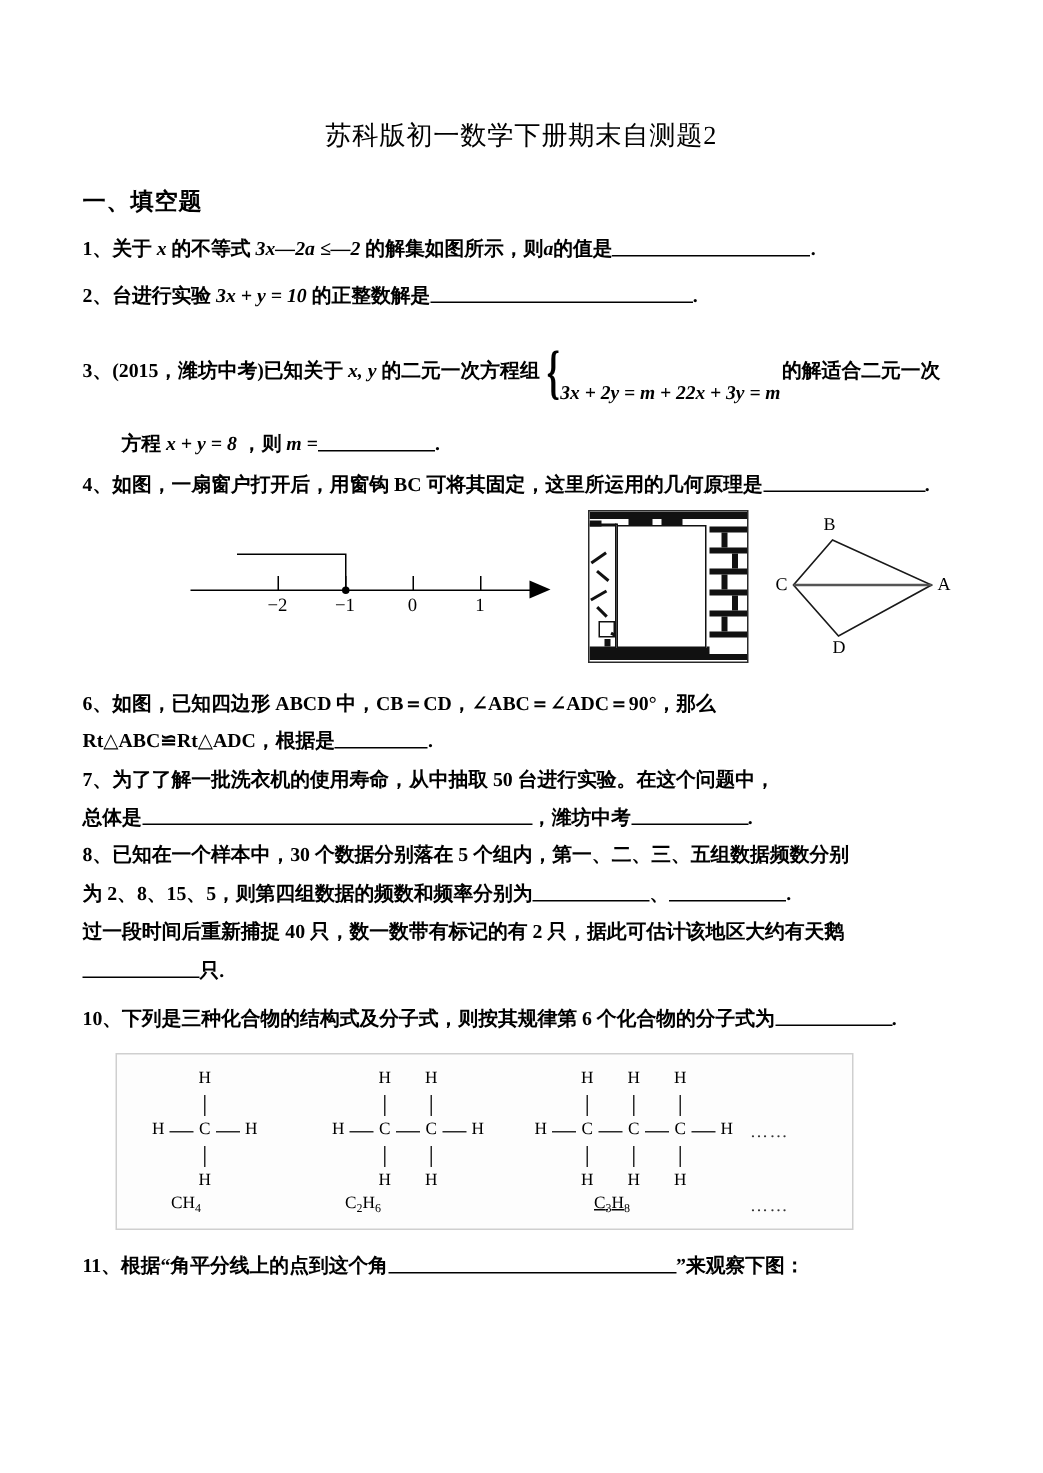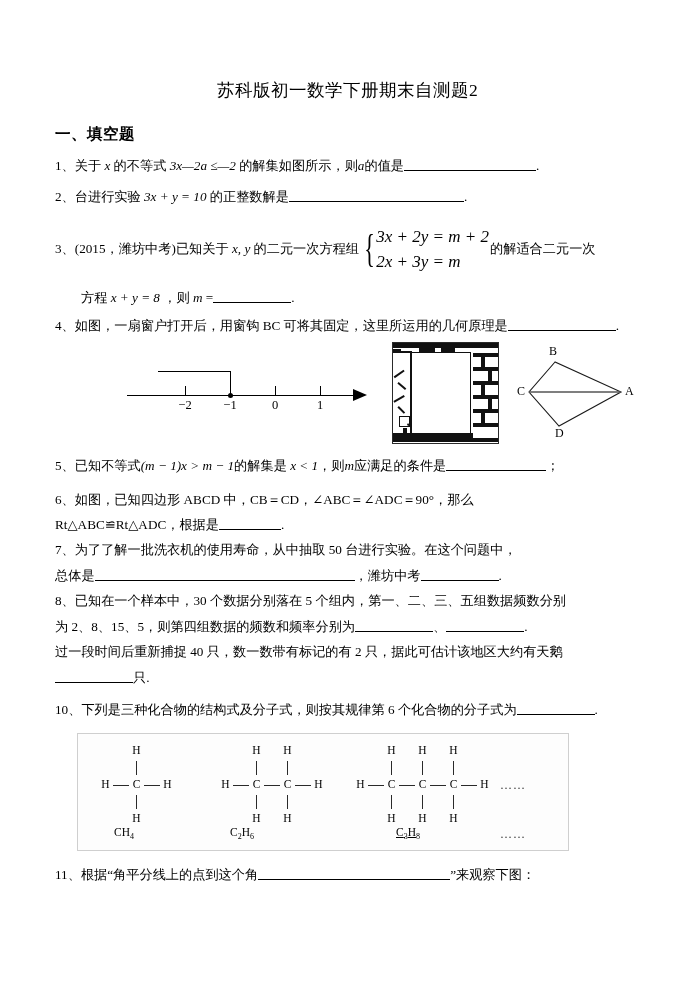--- a/index.html
+++ b/index.html
@@ -34,20 +34,21 @@
     font-size: 15.5px;
     font-weight: bold;
     margin: 22px 0 0 0;
     letter-spacing: 0.5px;
   }
   .q {
     font-size: 13.2px;
     line-height: 1.55;
     margin: 11px 0 0 0;
     text-align: justify;
+    font-weight: bold;
   }
   .q.tight { margin-top: 5px; }
   .indent { padding-left: 26px; }
   i.v { font-style: italic; font-family: "Liberation Serif", serif; }
   .blank {
     display: inline-block;
     border-bottom: 1px solid #000;
     height: 0.95em;
     vertical-align: -1px;
   }
@@ -69,23 +70,23 @@
   }
   .sys .brace {
     font-size: 40px;
     line-height: 0.82;
     font-family: "Liberation Serif", serif;
     transform: scaleX(0.55);
     margin-right: -3px;
   }
   .sys .eqs {
     display: inline-flex;
-    flex-direction: column;
-    font-size: 17px;
+    font-size: 13px;
     line-height: 1.45;
+    margin-top: 28px;
   }
 
   
   .figrow {
     position: relative;
     height: 104px;
     margin-top: 8px;
   }
   
   .numline { position: absolute; left: 72px; top: 0; width: 250px; height: 100px; }
@@ -272,24 +273,20 @@
         <polygon points="38,22 12,52 42,86 104,52" fill="none" stroke="#1a1a1a" stroke-width="1.1"></polygon>
         <line x1="12" y1="52" x2="104" y2="52" stroke="#555" stroke-width="1.6"></line>
       </svg>
       <span class="quad-lab" style="left:32px; top:4px;">B</span>
       <span class="quad-lab" style="left:0px; top:44px;">C</span>
       <span class="quad-lab" style="left:108px; top:44px;">A</span>
       <span class="quad-lab" style="left:38px; top:86px;">D</span>
     </div>
   </div>
 
-  <div class="q" style="margin-top:8px">
-    <span>5、</span><span>已知不等式</span><i class="v">(m − 1)x &gt; m − 1</i><span>的解集是</span>
-    <i class="v">x &lt; 1</i><span>，则</span><i class="v">m</i><span>应满足的条件是</span><span class="blank b-lg"></span><span>；</span>
-  </div>
 
   <div class="q" style="margin-top:13px">
     <span>6、</span><span>如图，已知四边形 ABCD 中，CB＝CD，∠ABC＝∠ADC＝90°，那么</span>
   </div>
   <div class="q tight">
     <span>Rt△ABC≌Rt△ADC，根据是</span><span class="blank b-sm"></span><span>.</span>
   </div>
 
   <div class="q tight">
     <span>7、</span><span>为了了解一批洗衣机的使用寿命，从中抽取 50 台进行实验。在这个问题中，</span>

